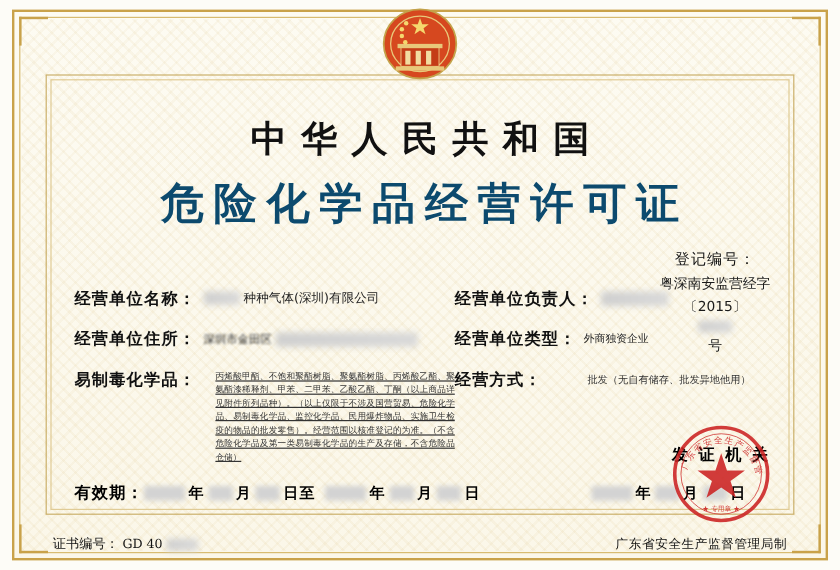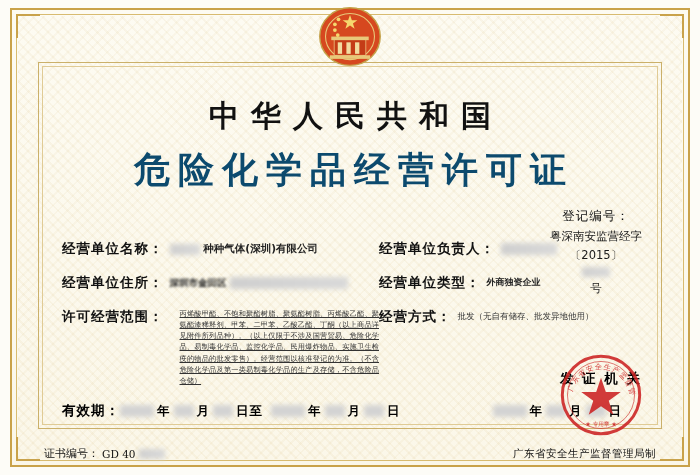--- a/index.html
+++ b/index.html
@@ -116,21 +116,20 @@
     white-space: nowrap;
     letter-spacing: 1px;
     font-family: "DejaVu Serif", "Liberation Serif", serif;
   }
   .val {
     font-size: 11px;
     color: #222;
     margin-left: 6px;
     padding-top: 2px;
     flex: 1;
-    font-weight: bold;
   }
   .redact {
     display: inline-block;
     background: linear-gradient(90deg,#cfcfcf,#d9d9d9);
     filter: blur(2.6px);
     height: 11px;
     vertical-align: middle;
     border-radius: 1px;
   }
   .scope-text {
@@ -303,24 +302,24 @@
         </span>
       </div>
       <div class="col-right">
         <span class="lbl">经营单位类型：</span>
         <span class="val" style="font-size:9px;filter:blur(0.5px);">外商独资企业</span>
       </div>
     </div>
 
     <div class="row" style="margin-top:4px;">
       <div class="col-left">
-        <span class="lbl">许可经营范围：</span>
+        <span class="lbl">易制毒化学品：</span>
         <span class="scope-text">丙烯酸甲酯、不饱和聚酯树脂、聚氨酯树脂、丙烯酸乙酯、聚氨酯漆稀释剂、甲苯、二甲苯、乙酸乙酯、丁酮（以上商品详见附件所列品种）。（以上仅限于不涉及国营贸易、危险化学品、易制毒化学品、监控化学品、民用爆炸物品、实施卫生检疫的物品的批发零售）。经营范围以核准登记的为准。（不含危险化学品及第一类易制毒化学品的生产及存储，不含危险品仓储）</span>
       </div>
-      <div class="col-right" style="align-items:flex-start;">
+      <div class="col-right" style="align-items:flex-start;gap:32px;">
         <span class="lbl">经营方式：</span>
         <span class="mode-val">批发（无自有储存、批发异地他用）</span>
       </div>
     </div>
 
   </div>
 
   <div class="org-row">
     <span>发 证 机 关</span>
   </div>

